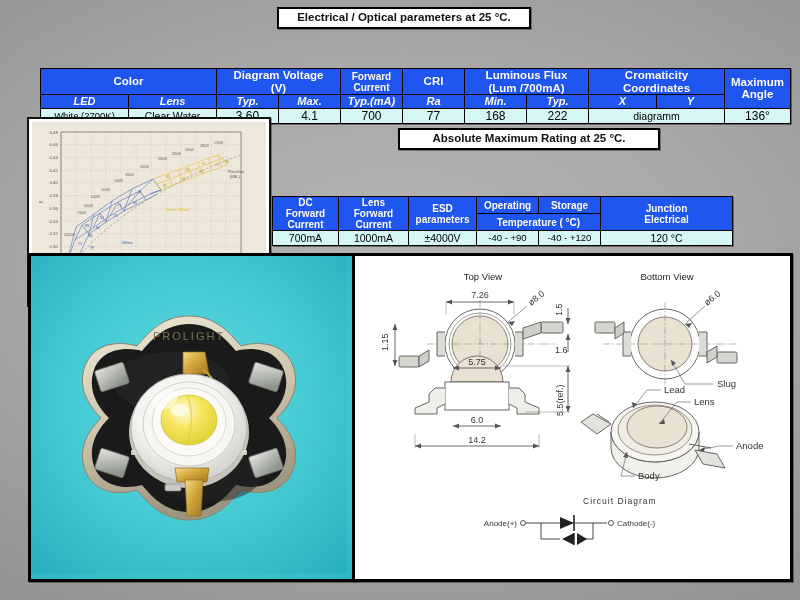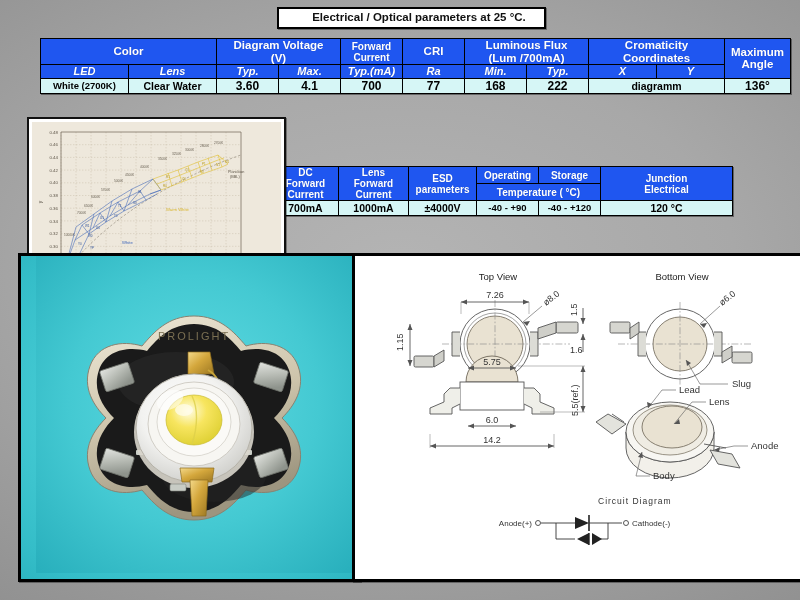--- a/index.html
+++ b/index.html
@@ -7,51 +7,52 @@
     width:800px;height:600px;overflow:hidden;
     font-family:"Liberation Sans", sans-serif;
     background:#9a9a9a;
     position:relative;
   }
   #page{
     position:absolute;inset:0;
     background:
       radial-gradient(ellipse 120% 100% at 50% 45%, #b4b4b4 0%, #a8a8a8 35%, #949494 65%, #7e7e7e 100%);
   }
-  .abs{position:absolute;padding-left:15px;}
+  .abs{position:absolute;}
 
   
   .caption{
     background:#ffffff;border:2px solid #000;
     font-weight:bold;font-size:11.5px;color:#111;
     text-align:center;line-height:16px;
     box-shadow:1px 1px 0 rgba(0,0,0,.35);
   }
 
   
   table.ds{
     border-collapse:collapse;
     table-layout:fixed;
     box-shadow:1px 1px 0 rgba(0,0,0,.4);
+    margin-top:30px;
   }
   table.ds td{
     border:1px solid #000;
     text-align:center;
     vertical-align:middle;
     padding:0 1px;
   }
   table.ds td.h{
     background:#1f56f0;color:#ffffff;font-weight:bold;
     font-size:11.5px;line-height:12.5px;
     text-shadow:0 0 1px rgba(0,0,0,.25);
   }
   table.ds td.h.sm{font-size:10px;line-height:11px;}
   table.ds td.h.sub{font-size:11px;font-style:italic;}
   table.ds td.v{
-    background:#d6f6f6;color:#000;font-weight:bold;
+    background:#d6f6f6;color:#000;font-weight:normal;
     font-size:12px;line-height:14px;
   }
   table.ds td.v.sm{font-size:10.5px;}
   table.ds td.v.xs{font-size:9.5px;}
 
   
   #cie{
     background:#ffffff;border:2px solid #111;
     box-shadow:1px 1px 0 rgba(0,0,0,.35);
   }
@@ -144,20 +145,23 @@
       <td class="v"><span>700</span></td>
       <td class="v"><span>77</span></td>
       <td class="v"><span>168</span></td>
       <td class="v"><span>222</span></td>
       <td class="v sm" colspan="2"><span>diagramm</span></td>
       <td class="v"><span>136°</span></td>
     </tr>
   </tbody>
     </table>
 
+  <div class="caption abs" style="left:398px;top:128px;width:258px;height:18px;">
+    <span>Absolute Maximum Rating at 25 °C.</span>
+  </div>
 
   <table class="ds abs" style="left:272px;top:166px;width:460px;">
     <colgroup>
       <col style="width:66px">
         <col style="width:70px">
         <col style="width:68px">
       <col style="width:62px">
         <col style="width:62px">
         <col style="width:132px">
     </colgroup>
@@ -337,21 +341,21 @@
           <text x="168" y="51">P0</text>
             <text x="170" y="43">P1</text>
           <text x="184" y="44">N1</text>
             <text x="193" y="41">M1</text>
         </g>
         <text x="134" y="89" font-size="4.2" fill="#d9b62c" font-family="Liberation Sans, sans-serif">Warm White</text>
       </svg>
     </div>
   </div>
 
-  <div id="photo" class="abs" style="left:18px;top:253px;width:322px;height:323px;">
+  <div id="photo" class="abs" style="left:28px;top:253px;width:322px;height:323px;">
     <svg width="316" height="317" viewBox="0 0 316 317">
       <defs>
         <radialGradient id="bgGrad" cx="50%" cy="46%" r="72%">
           <stop offset="0%" stop-color="#5fdbe2"></stop>
           <stop offset="55%" stop-color="#44c9d2"></stop>
           <stop offset="100%" stop-color="#29b0bd"></stop>
         </radialGradient>
         <radialGradient id="domeGrad" cx="42%" cy="36%" r="68%">
           <stop offset="0%" stop-color="#ffffff"></stop>
           <stop offset="55%" stop-color="#f2f2f0"></stop>

